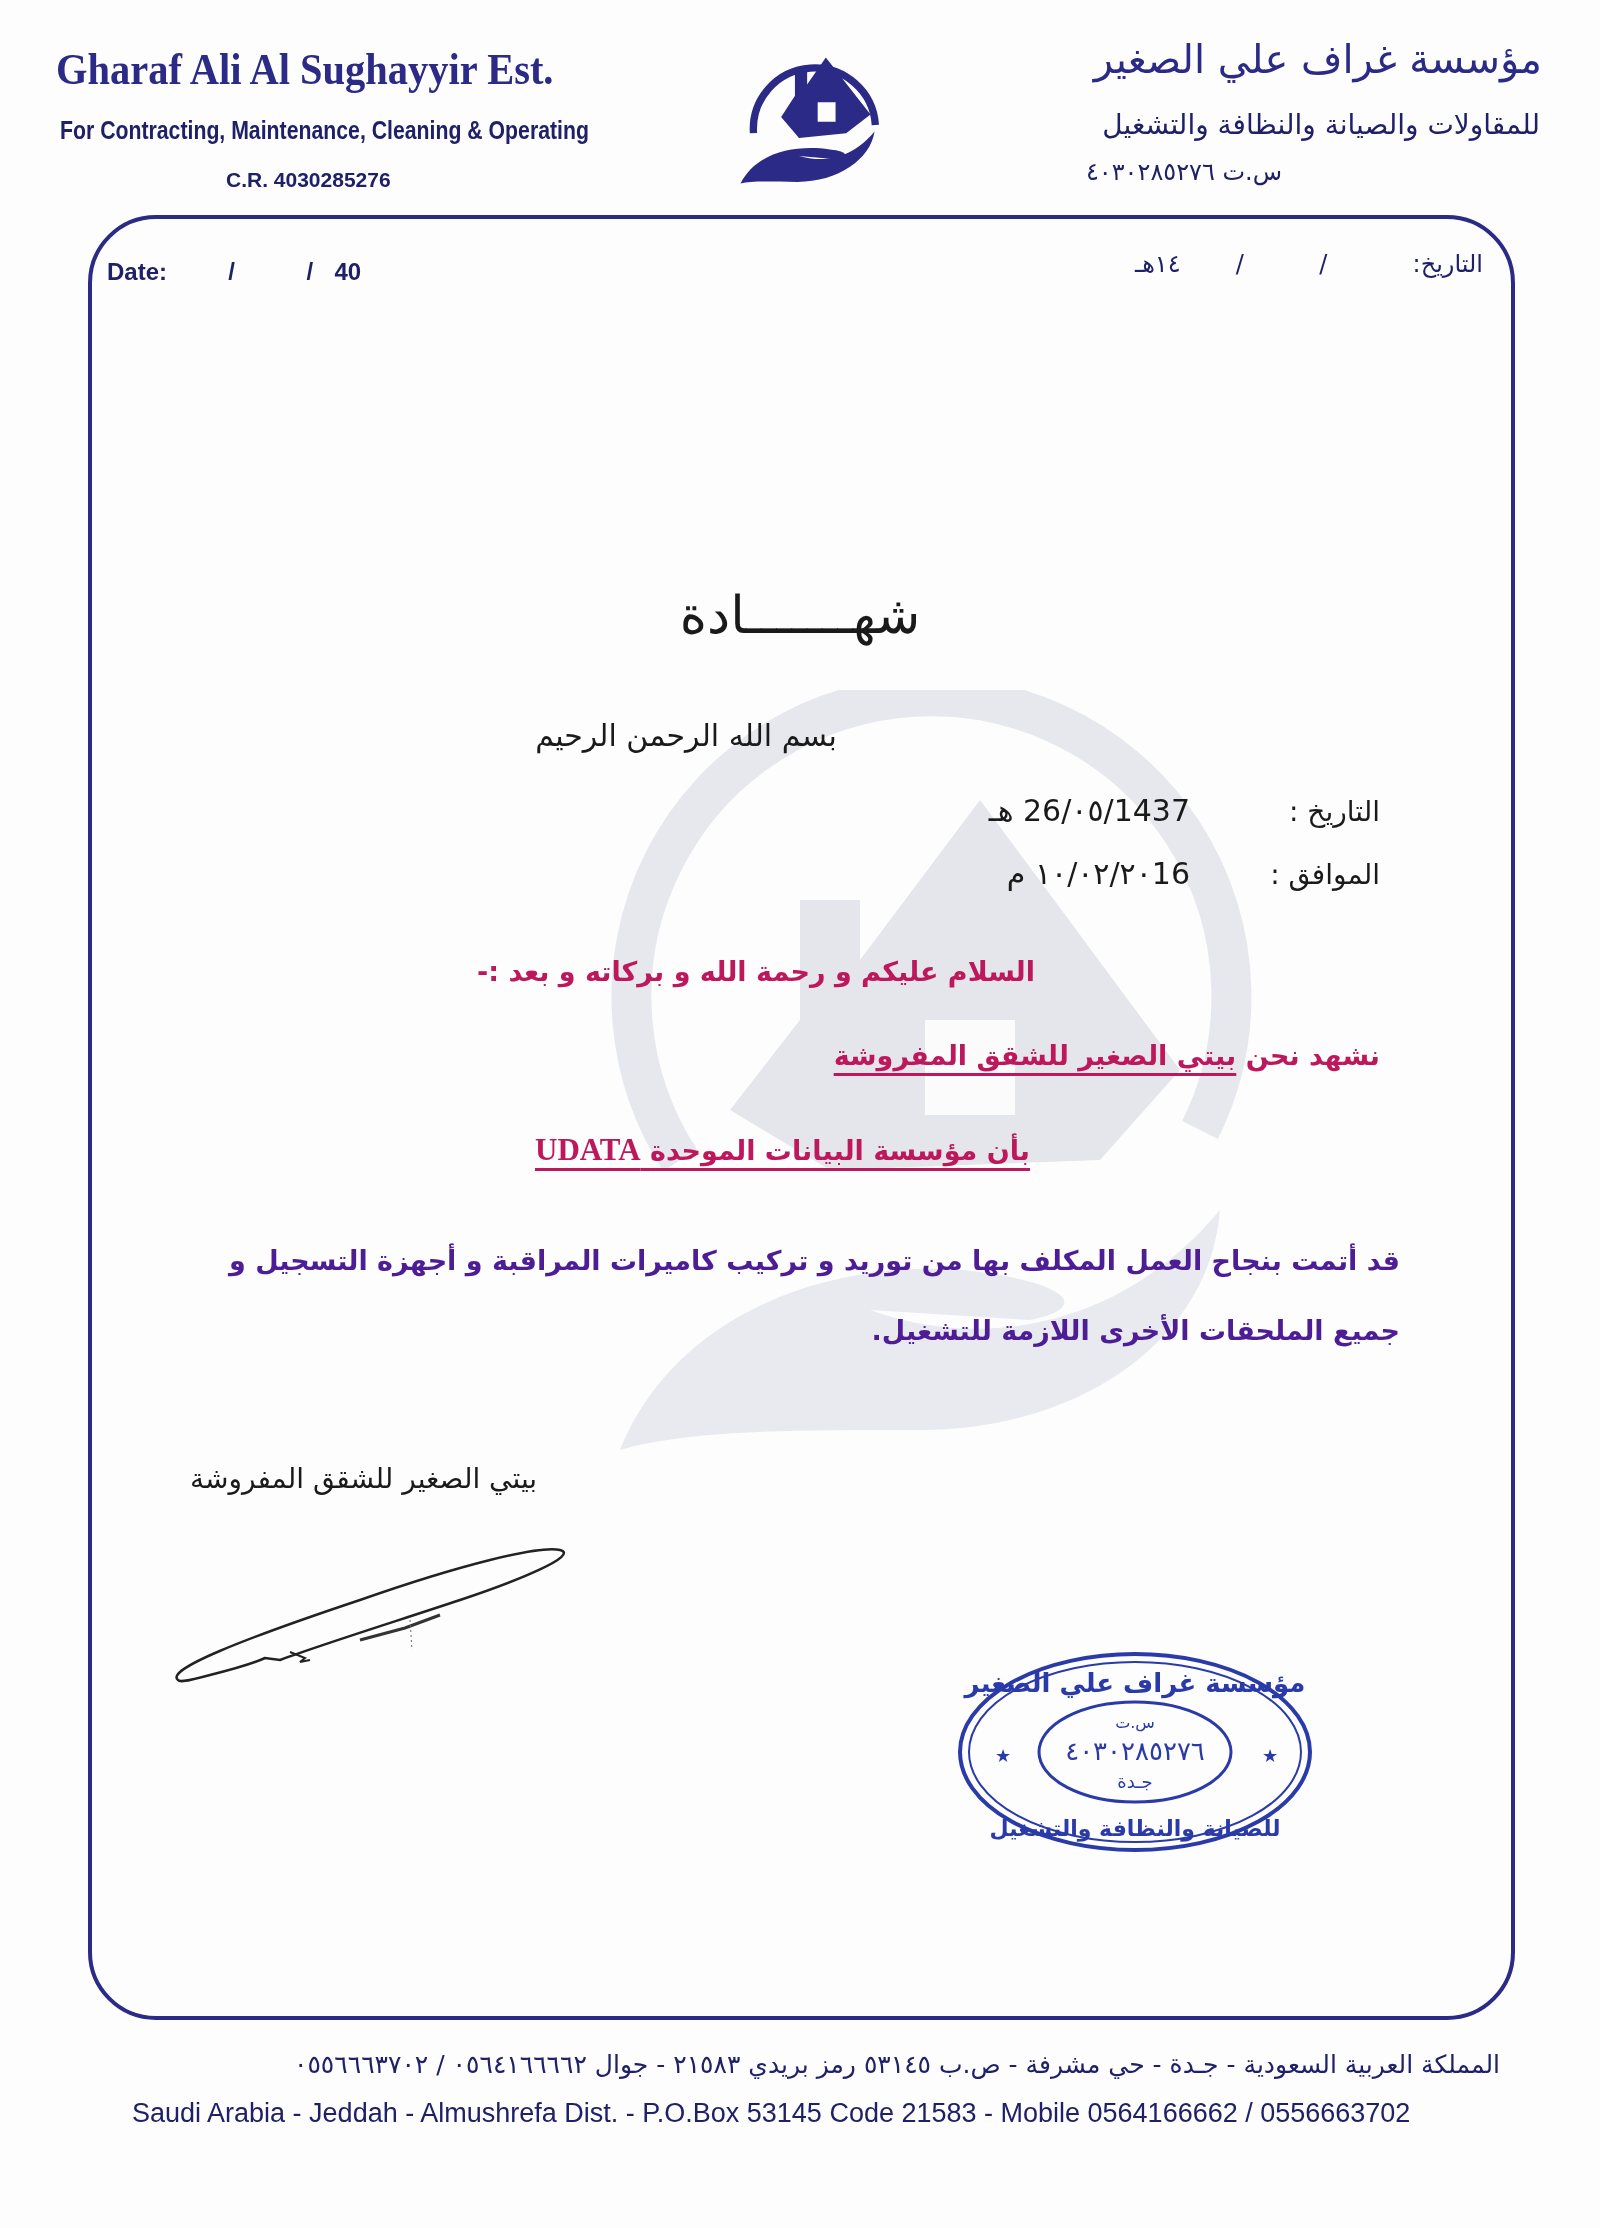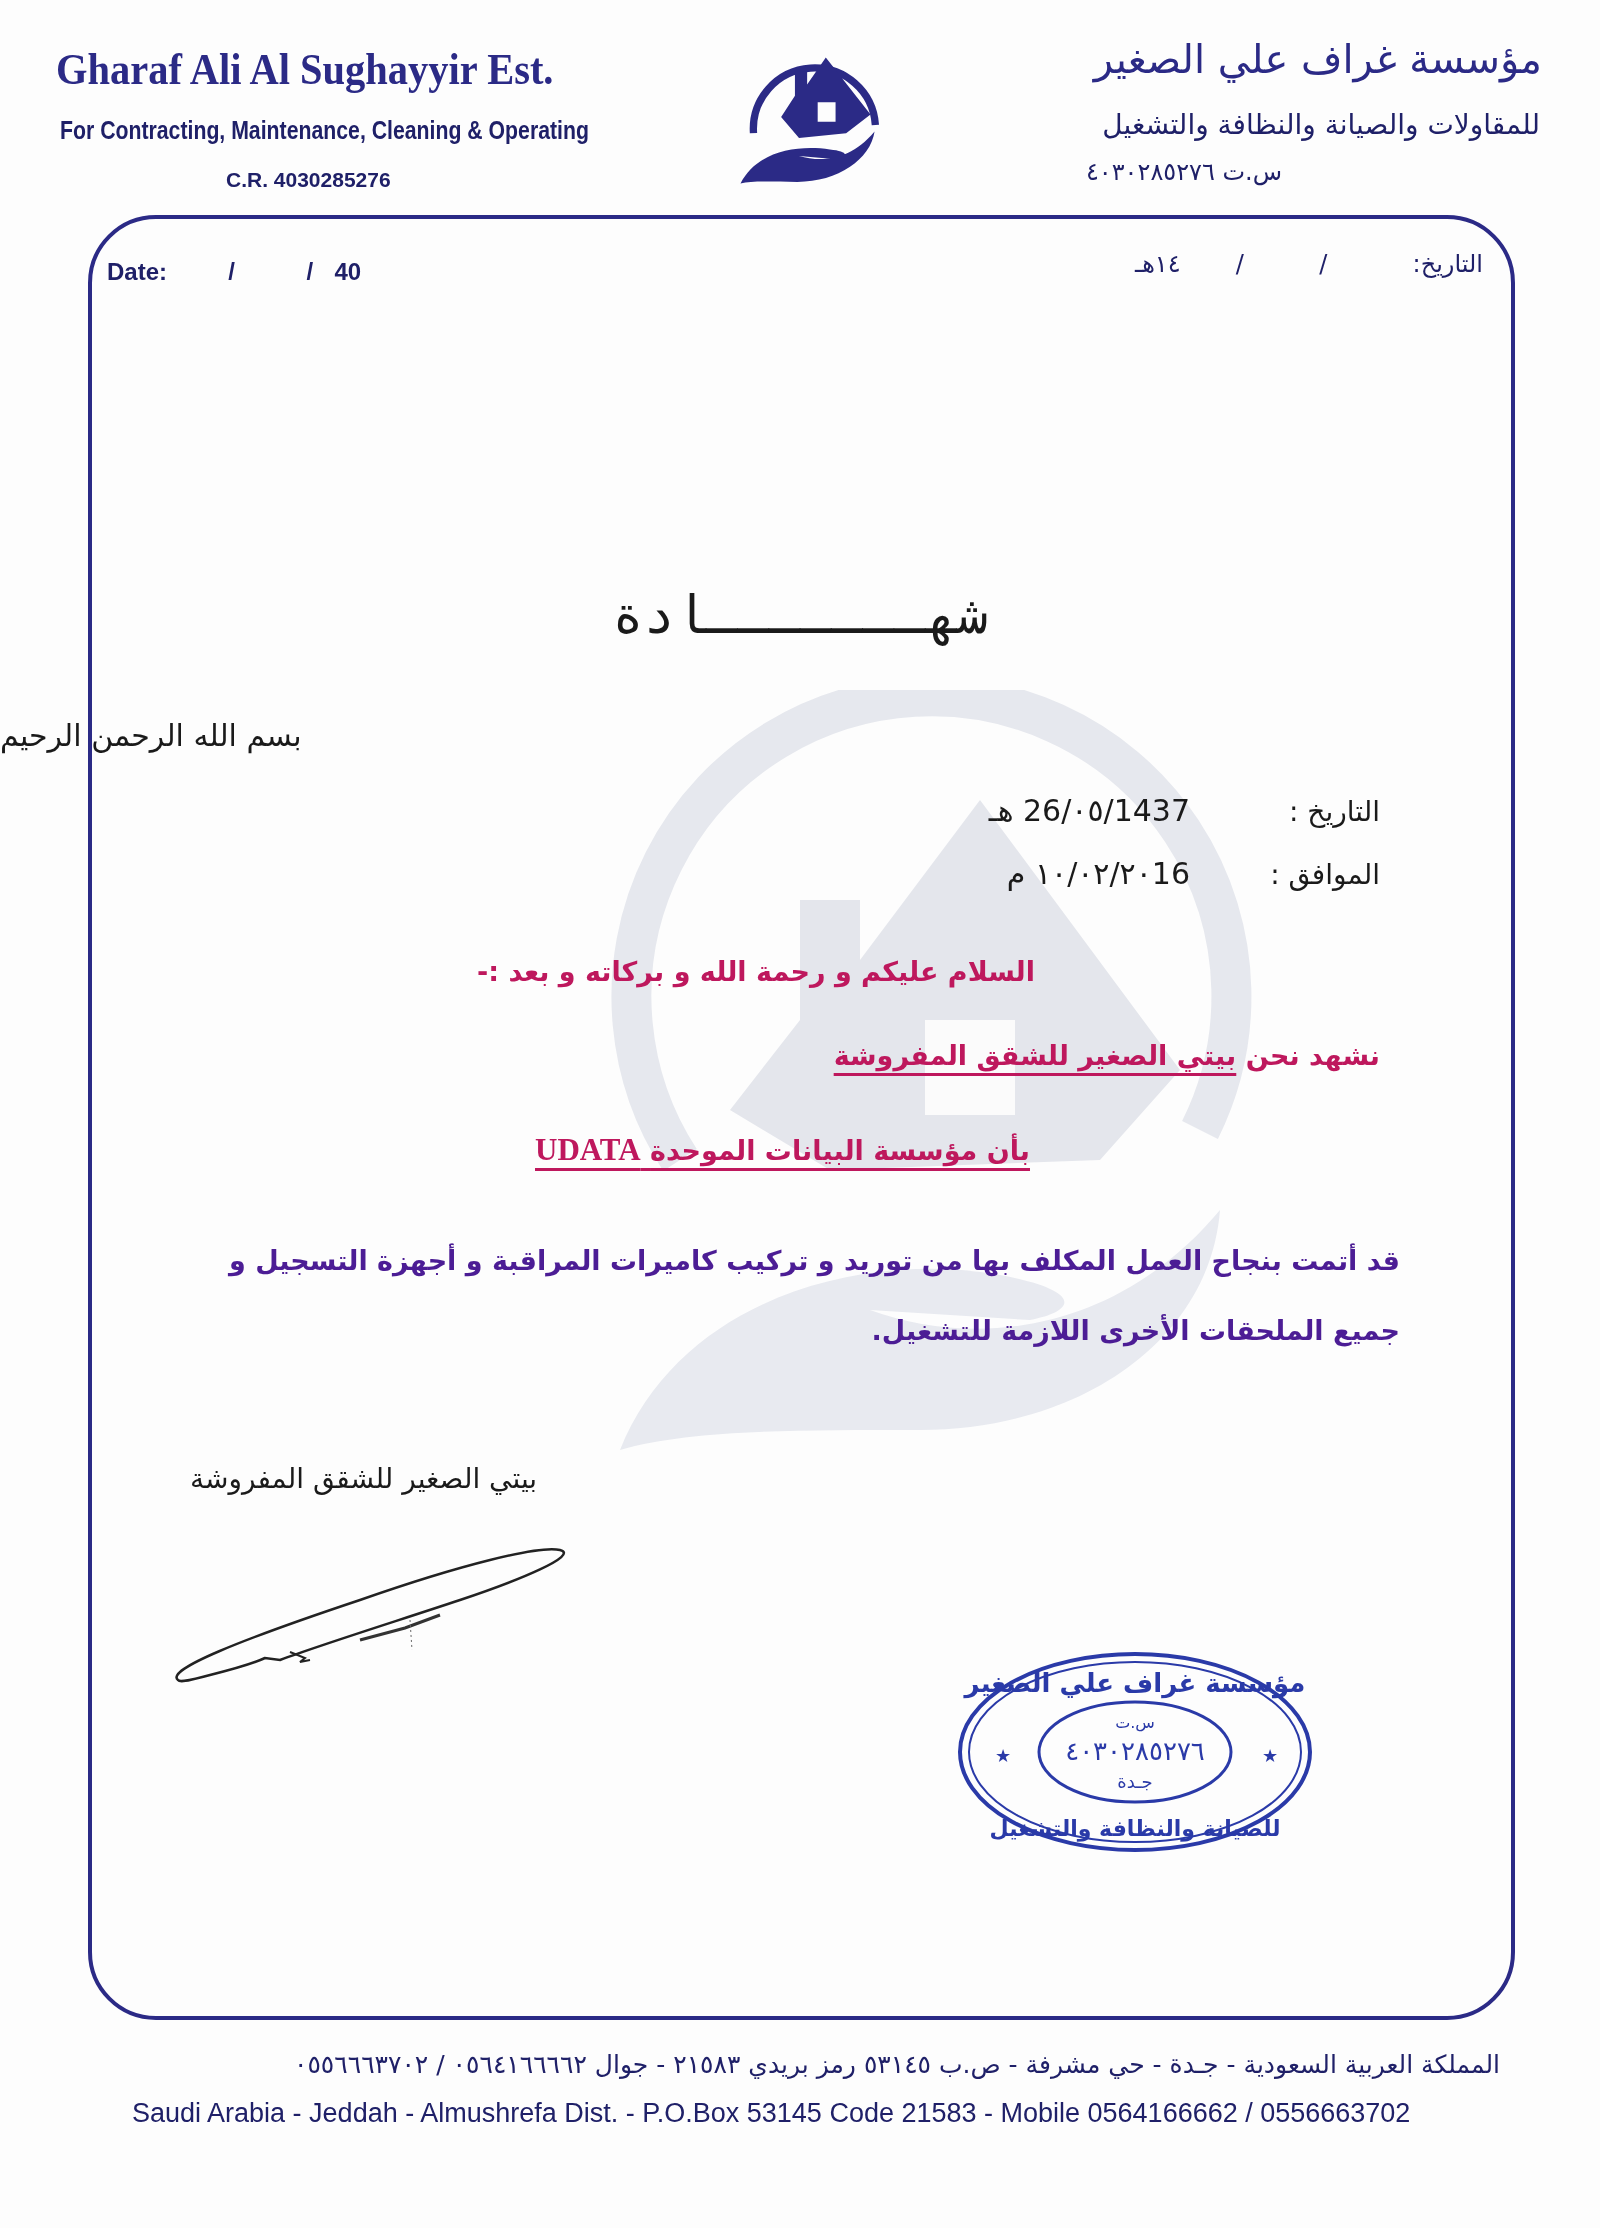--- a/index.html
+++ b/index.html
@@ -59,25 +59,25 @@
     font-family: "DejaVu Sans", sans-serif; white-space: nowrap;
   }
   .date-ar span { display: inline-block; }
 
   
   .watermark { left: 560px; top: 690px; width: 720px; height: 760px; opacity: 1; }
 
   
   .title {
     left: 0; width: 1600px; top: 585px; text-align: center;
-    font-family: Liberation Mono, monospace; font-size: 52px; color: #1a1a1a;
+    font-family: Liberation Sans, sans-serif; font-size: 52px; color: #1a1a1a;
     direction: rtl;
   }
   .basmala {
-    left: 0; width: 1372px; top: 718px; text-align: left;
+    left: 0; width: 1372px; top: 718px; text-align: center;
     font-family: "DejaVu Sans", sans-serif; font-size: 30px; color: #1a1a1a;
     direction: rtl;
   }
   .row-label {
     direction: rtl; font-family: "DejaVu Sans", sans-serif; font-size: 28px; color:#1a1a1a;
     white-space: nowrap;
   }
   .row-value {
     direction: rtl; font-family: "DejaVu Sans", sans-serif; font-size: 30px; color:#1a1a1a;
     white-space: nowrap;

